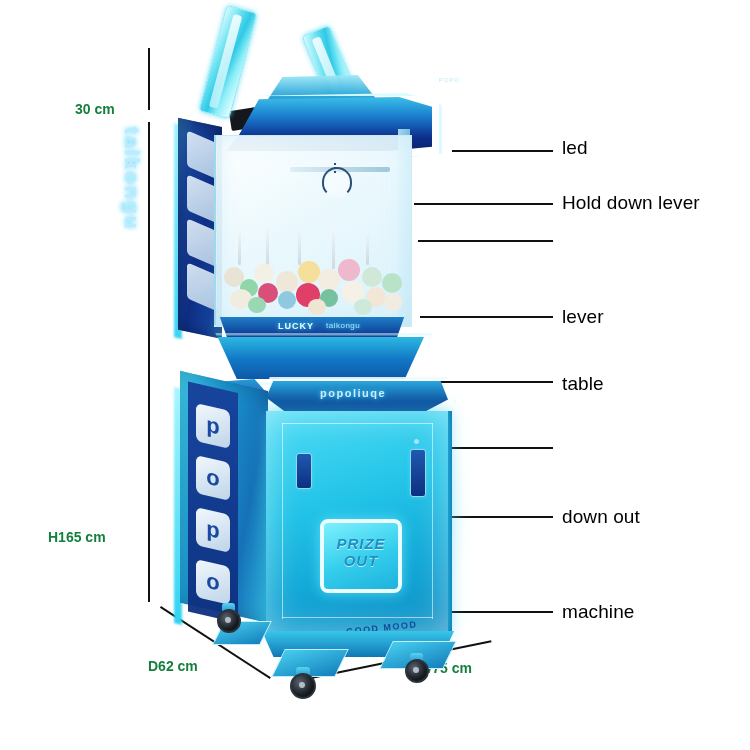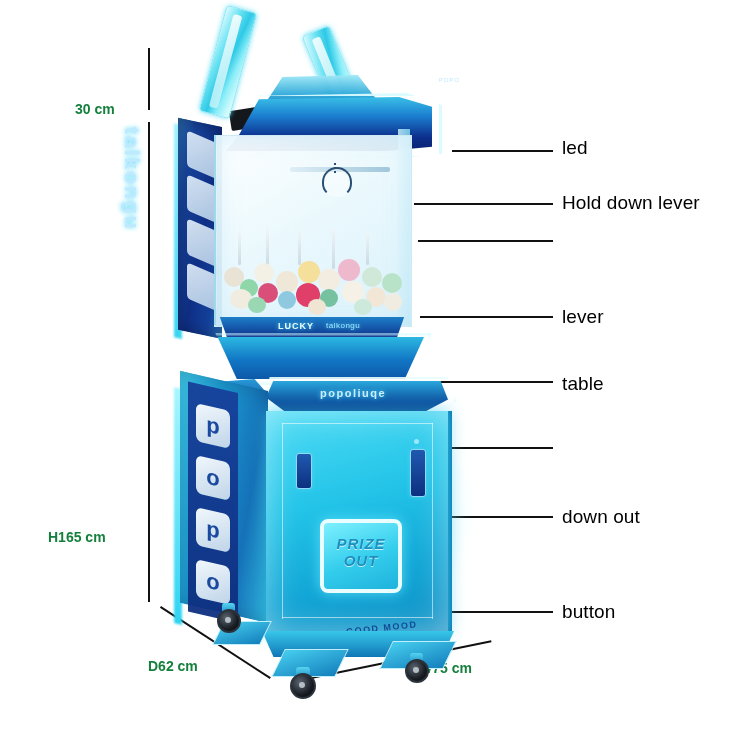--- a/index.html
+++ b/index.html
@@ -206,21 +206,21 @@
   <div class="leader" style="left:436px;top:381px;width:117px;"></div>
   <div class="leader" style="left:448px;top:447px;width:105px;"></div>
   <div class="leader" style="left:414px;top:516px;width:139px;"></div>
   <div class="leader" style="left:436px;top:611px;width:117px;"></div>
 
   <div class="label" style="left:562px;top:137px;">led</div>
   <div class="label" style="left:562px;top:192px;">Hold down lever</div>
   <div class="label" style="left:562px;top:306px;">lever</div>
   <div class="label" style="left:562px;top:373px;">table</div>
   <div class="label" style="left:562px;top:506px;">down out</div>
-  <div class="label" style="left:562px;top:601px;">button</div>
+  <div class="label" style="left:562px;top:601px;">machine</div>
 
   <div id="machine">
 
     <div class="glow" style="left:30px;top:330px;width:260px;height:250px;"></div>
 
     <div class="ant-base" style="left:60px;top:52px;width:54px;height:20px;transform:rotate(-9deg);"></div>
     <div class="antenna" style="left:42px;top:-48px;width:30px;height:108px;transform:rotate(15deg);">
       <div class="inner"></div>
     </div>
 

